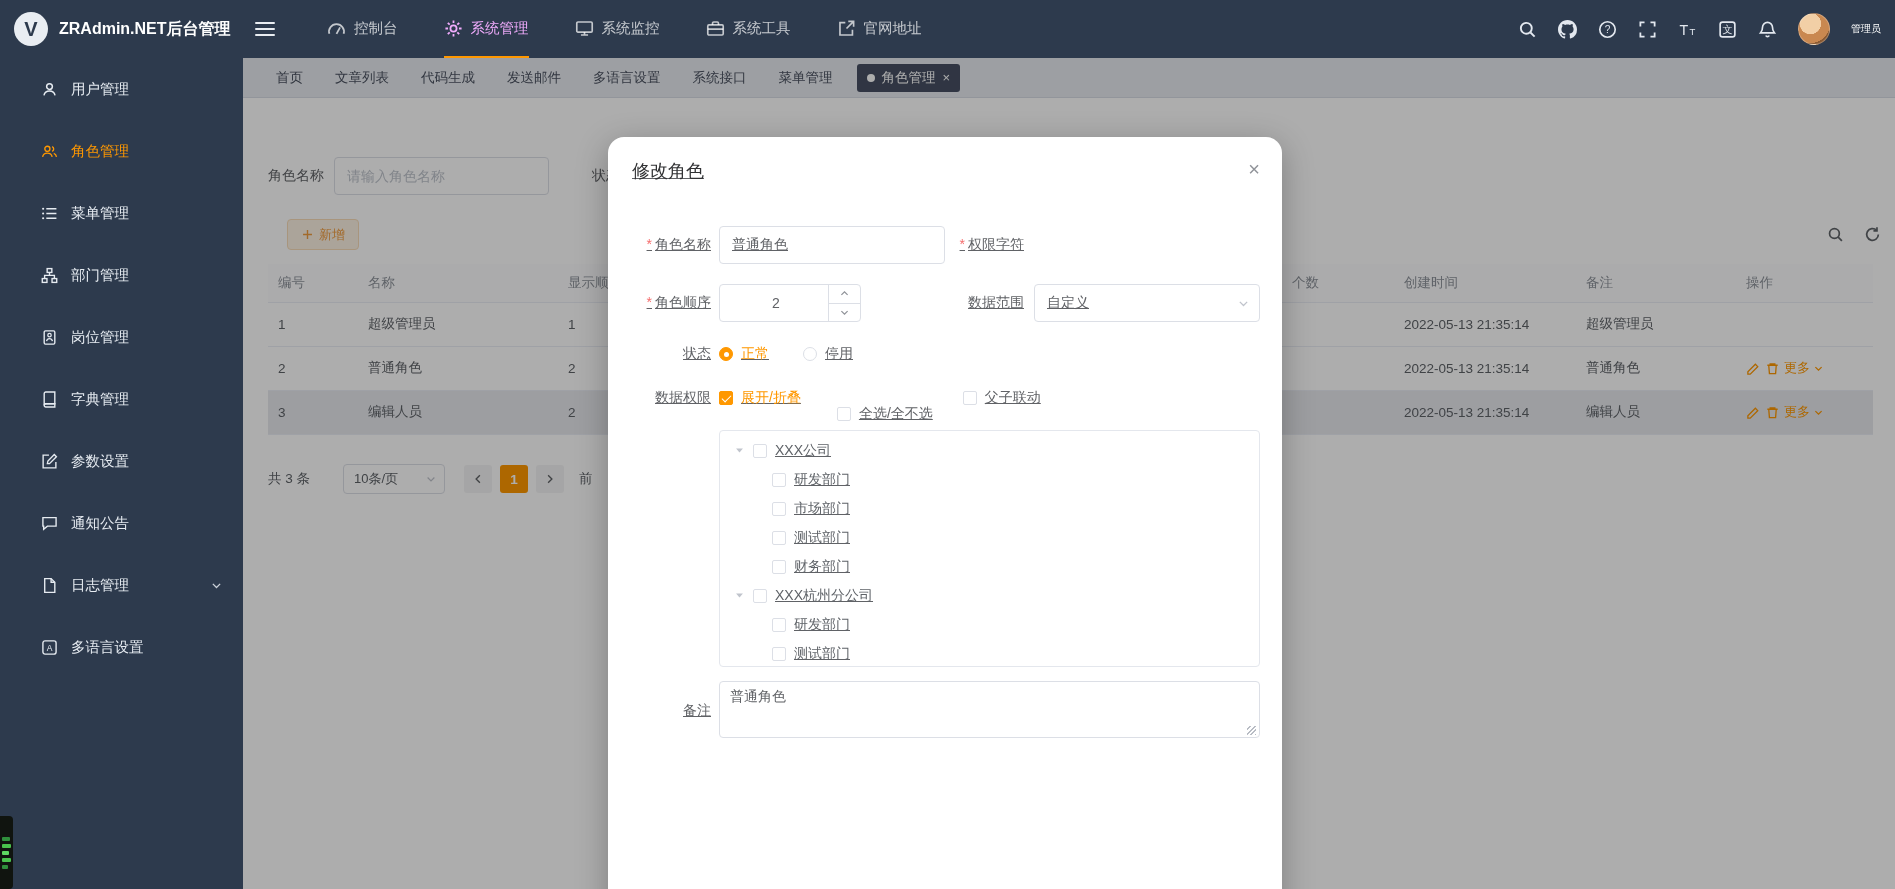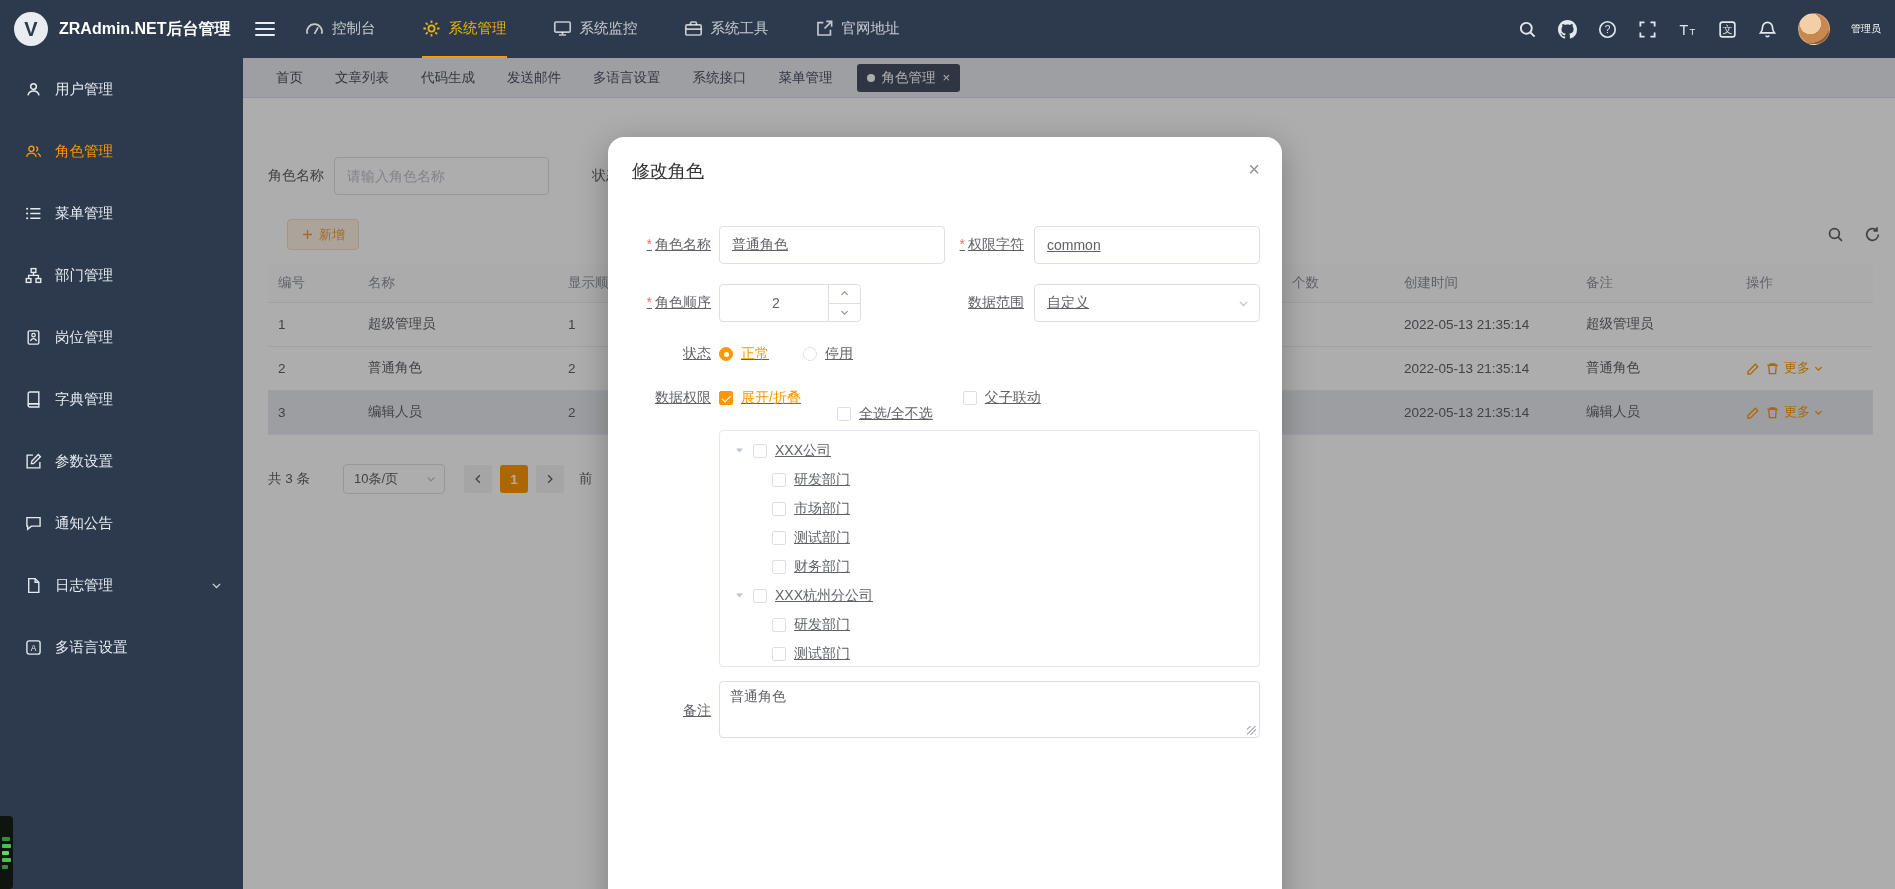--- a/index.html
+++ b/index.html
@@ -7,35 +7,35 @@
   body{font-family:"Liberation Sans","DejaVu Sans",sans-serif;}
   svg{display:block;}
   svg text{font-family:inherit;}
   .screen{position:relative;width:1895px;height:889px;background:#fff;overflow:hidden;font-size:14px;color:#606266;}
 
   
   .topbar{position:absolute;top:0;left:0;width:100%;height:58px;background:#2d3a4d;display:flex;align-items:stretch;z-index:30;}
   .logo-area{width:243px;flex:none;display:flex;align-items:center;gap:11px;padding-left:14px;}
   .logo-circle{width:34px;height:34px;border-radius:50%;background:#e9edf2;color:#2d3a4d;display:flex;align-items:center;justify-content:center;font-weight:bold;font-size:20px;flex:none;}
   .app-title{color:#fff;font-size:16px;font-weight:bold;white-space:nowrap;}
-  .topbar-main{flex:1;display:flex;align-items:center;padding:0 14px 0 12px;min-width:0;}
+  .topbar-main{flex:1;display:flex;align-items:center;padding:0 14px 0 12px;min-width:0;gap:22px;}
   .hamburger{color:#fff;margin-right:30px;cursor:pointer;display:flex;flex-direction:column;gap:4px;width:20px;}
   .hamburger i{height:2px;background:#e9edf2;border-radius:1px;}
   .top-nav{display:flex;align-items:center;gap:46px;height:100%;}
   .top-nav-item{display:flex;align-items:center;gap:8px;color:rgba(255,255,255,.72);font-size:14.5px;height:100%;cursor:pointer;border-bottom:2px solid transparent;}
-  .top-nav-item.active{color:#eab308;border-bottom-color:#ff9800;justify-content:center;}
+  .top-nav-item.active{color:#f0abfc;border-bottom-color:#ff9800;justify-content:center;}
   .topbar-right{margin-left:auto;display:flex;align-items:center;gap:21px;color:#e3e8ef;}
   .tb-icon{width:19px;height:19px;display:flex;align-items:center;justify-content:center;cursor:pointer;}
   .tb-icon svg{width:100%;height:100%;}
   .avatar{width:32px;height:32px;border-radius:50%;flex:none;background:radial-gradient(circle at 38% 32%,#f2cfa6 0 38%,#c98850 39% 70%,#8a5a32 71%);border:1px solid rgba(255,255,255,.25);cursor:pointer;}
   .user-name{color:#fff;font-size:10px;cursor:pointer;}
 
   
   .sidebar{position:absolute;top:58px;left:0;width:243px;bottom:0;background:#2d3a4d;z-index:25;}
-  .side-item{height:62px;display:flex;align-items:center;gap:13px;padding-left:25px;color:#e6ebf1;font-size:14.5px;cursor:pointer;position:relative;}
+  .side-item{height:62px;display:flex;align-items:center;gap:13px;padding-left:41px;color:#e6ebf1;font-size:14.5px;cursor:pointer;position:relative;}
   .side-item.active{color:#ff9800;}
   .side-item .icn{width:17px;height:17px;flex:none;display:inline-flex;}
   .side-item .icn svg{width:100%;height:100%;}
   .side-chevron{position:absolute;right:20px;width:13px;height:13px;opacity:.85;}
   .side-chevron svg{width:100%;height:100%;}
 
   
   .main{position:absolute;left:243px;top:58px;right:0;bottom:0;background:#fff;overflow:hidden;}
   .tabs-bar{height:40px;background:#e8ebf0;border-bottom:1px solid #d8dce5;display:flex;align-items:center;gap:16px;padding:0 25px;}
   .tab{font-size:13.5px;color:#4a5160;padding:5px 8px;border-radius:3px;cursor:pointer;display:flex;align-items:center;gap:7px;white-space:nowrap;}
@@ -570,21 +570,20 @@
     <div class="dlg-header">
       <div class="dlg-title">修改角色</div>
       <div class="dlg-close">×</div>
     </div>
     <div class="dlg-body">
 
       <div class="frow">
         <span class="flabel"><span class="req">*</span><span>角色名称</span></span>
         <input class="inp d-inp" value="普通角色" style="">
         <span class="flabel2"><span class="req">*</span><span>权限字符</span></span>
-        <input class="inp d-inp" value="common" style="">
       </div>
 
       <div class="frow">
         <span class="flabel"><span class="req">*</span><span>角色顺序</span></span>
         <div class="num-box">
           <input value="2" style="">
           <div class="spinner">
             <div class="spin-btn">
                 <svg viewBox="0 0 16 16">
                   <path d="M3.5 10l4.5-4.5L12.5 10" fill="none" stroke="currentColor" stroke-width="1.8"></path>

